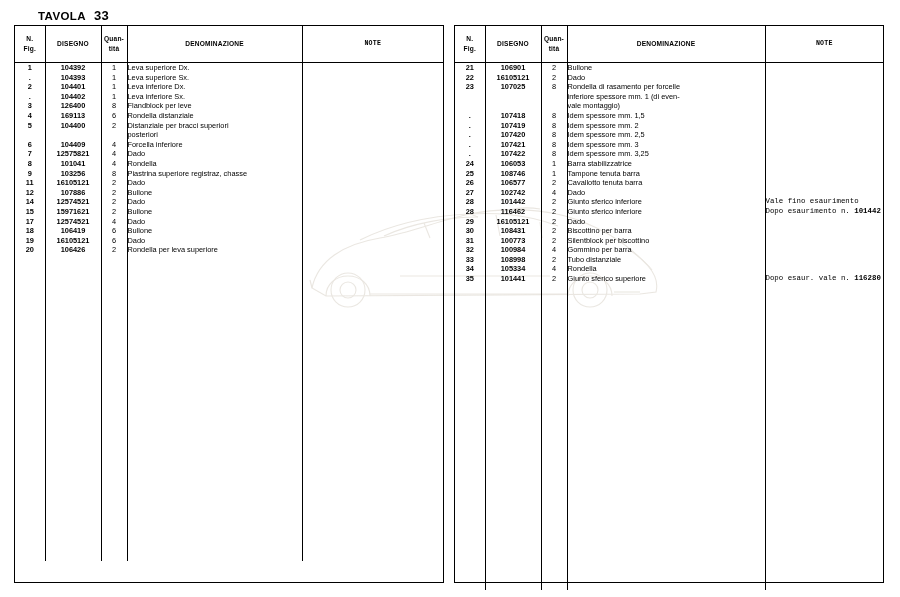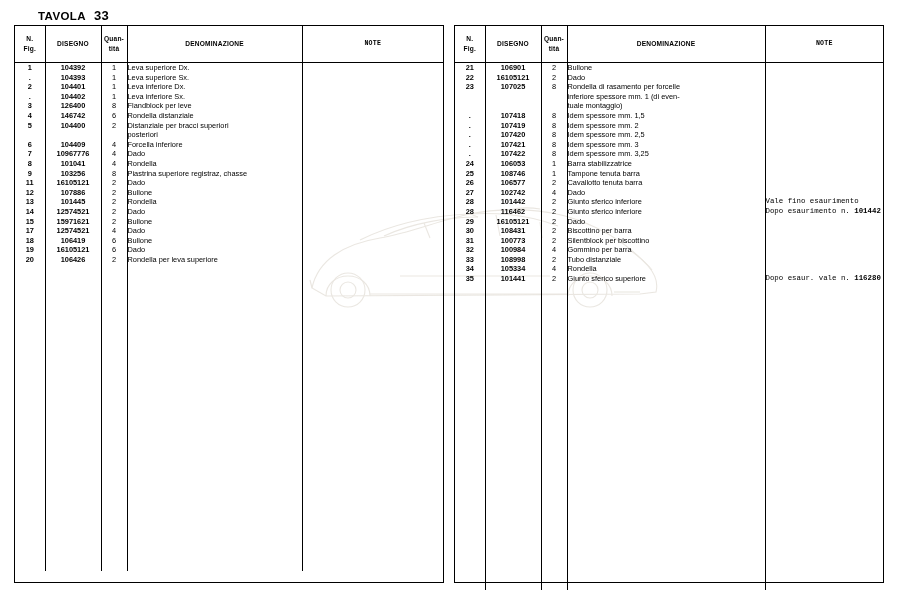--- a/index.html
+++ b/index.html
@@ -198,21 +198,21 @@
           </tr>
           <tr>
             <td class="c b">3</td>
             <td class="c b">126400</td>
             <td class="c">8</td>
             <td class="l">Flandblock per leve</td>
             <td class="l"></td>
           </tr>
           <tr>
             <td class="c b">4</td>
-            <td class="c b">146742</td>
+            <td class="c b">169113</td>
             <td class="c">6</td>
             <td class="l">Rondella distanziale</td>
             <td class="l"></td>
           </tr>
           <tr>
             <td class="c b">5</td>
             <td class="c b">104400</td>
             <td class="c">2</td>
             <td class="l">Distanziale per bracci superiori</td>
             <td class="l"></td>
@@ -226,21 +226,21 @@
           </tr>
           <tr>
             <td class="c b">6</td>
             <td class="c b">104409</td>
             <td class="c">4</td>
             <td class="l">Forcella inferiore</td>
             <td class="l"></td>
           </tr>
           <tr>
             <td class="c b">7</td>
-            <td class="c b">10967776</td>
+            <td class="c b">12575821</td>
             <td class="c">4</td>
             <td class="l">Dado</td>
             <td class="l"></td>
           </tr>
           <tr>
             <td class="c b">8</td>
             <td class="c b">101041</td>
             <td class="c">4</td>
             <td class="l">Rondella</td>
             <td class="l"></td>
@@ -257,27 +257,20 @@
             <td class="c b">16105121</td>
             <td class="c">2</td>
             <td class="l">Dado</td>
             <td class="l"></td>
           </tr>
           <tr>
             <td class="c b">12</td>
             <td class="c b">107886</td>
             <td class="c">2</td>
             <td class="l">Bullone</td>
-            <td class="l"></td>
-          </tr>
-          <tr>
-            <td class="c b">13</td>
-            <td class="c b">101445</td>
-            <td class="c">2</td>
-            <td class="l">Rondella</td>
             <td class="l"></td>
           </tr>
           <tr>
             <td class="c b">14</td>
             <td class="c b">12574521</td>
             <td class="c">2</td>
             <td class="l">Dado</td>
             <td class="l"></td>
           </tr>
           <tr>
@@ -376,21 +369,21 @@
             <td class="c b"></td>
             <td class="c b"></td>
             <td class="c"></td>
             <td class="l ind">inferiore spessore mm. 1 (di even-</td>
             <td class="l"></td>
           </tr>
           <tr>
             <td class="c b"></td>
             <td class="c b"></td>
             <td class="c"></td>
-            <td class="l ind">tuale montaggio)</td>
+            <td class="l ind">vale montaggio)</td>
             <td class="l"></td>
           </tr>
           <tr>
             <td class="c b">.</td>
             <td class="c b">107418</td>
             <td class="c">8</td>
             <td class="l">Idem spessore mm. 1,5</td>
             <td class="l"></td>
           </tr>
           <tr>

